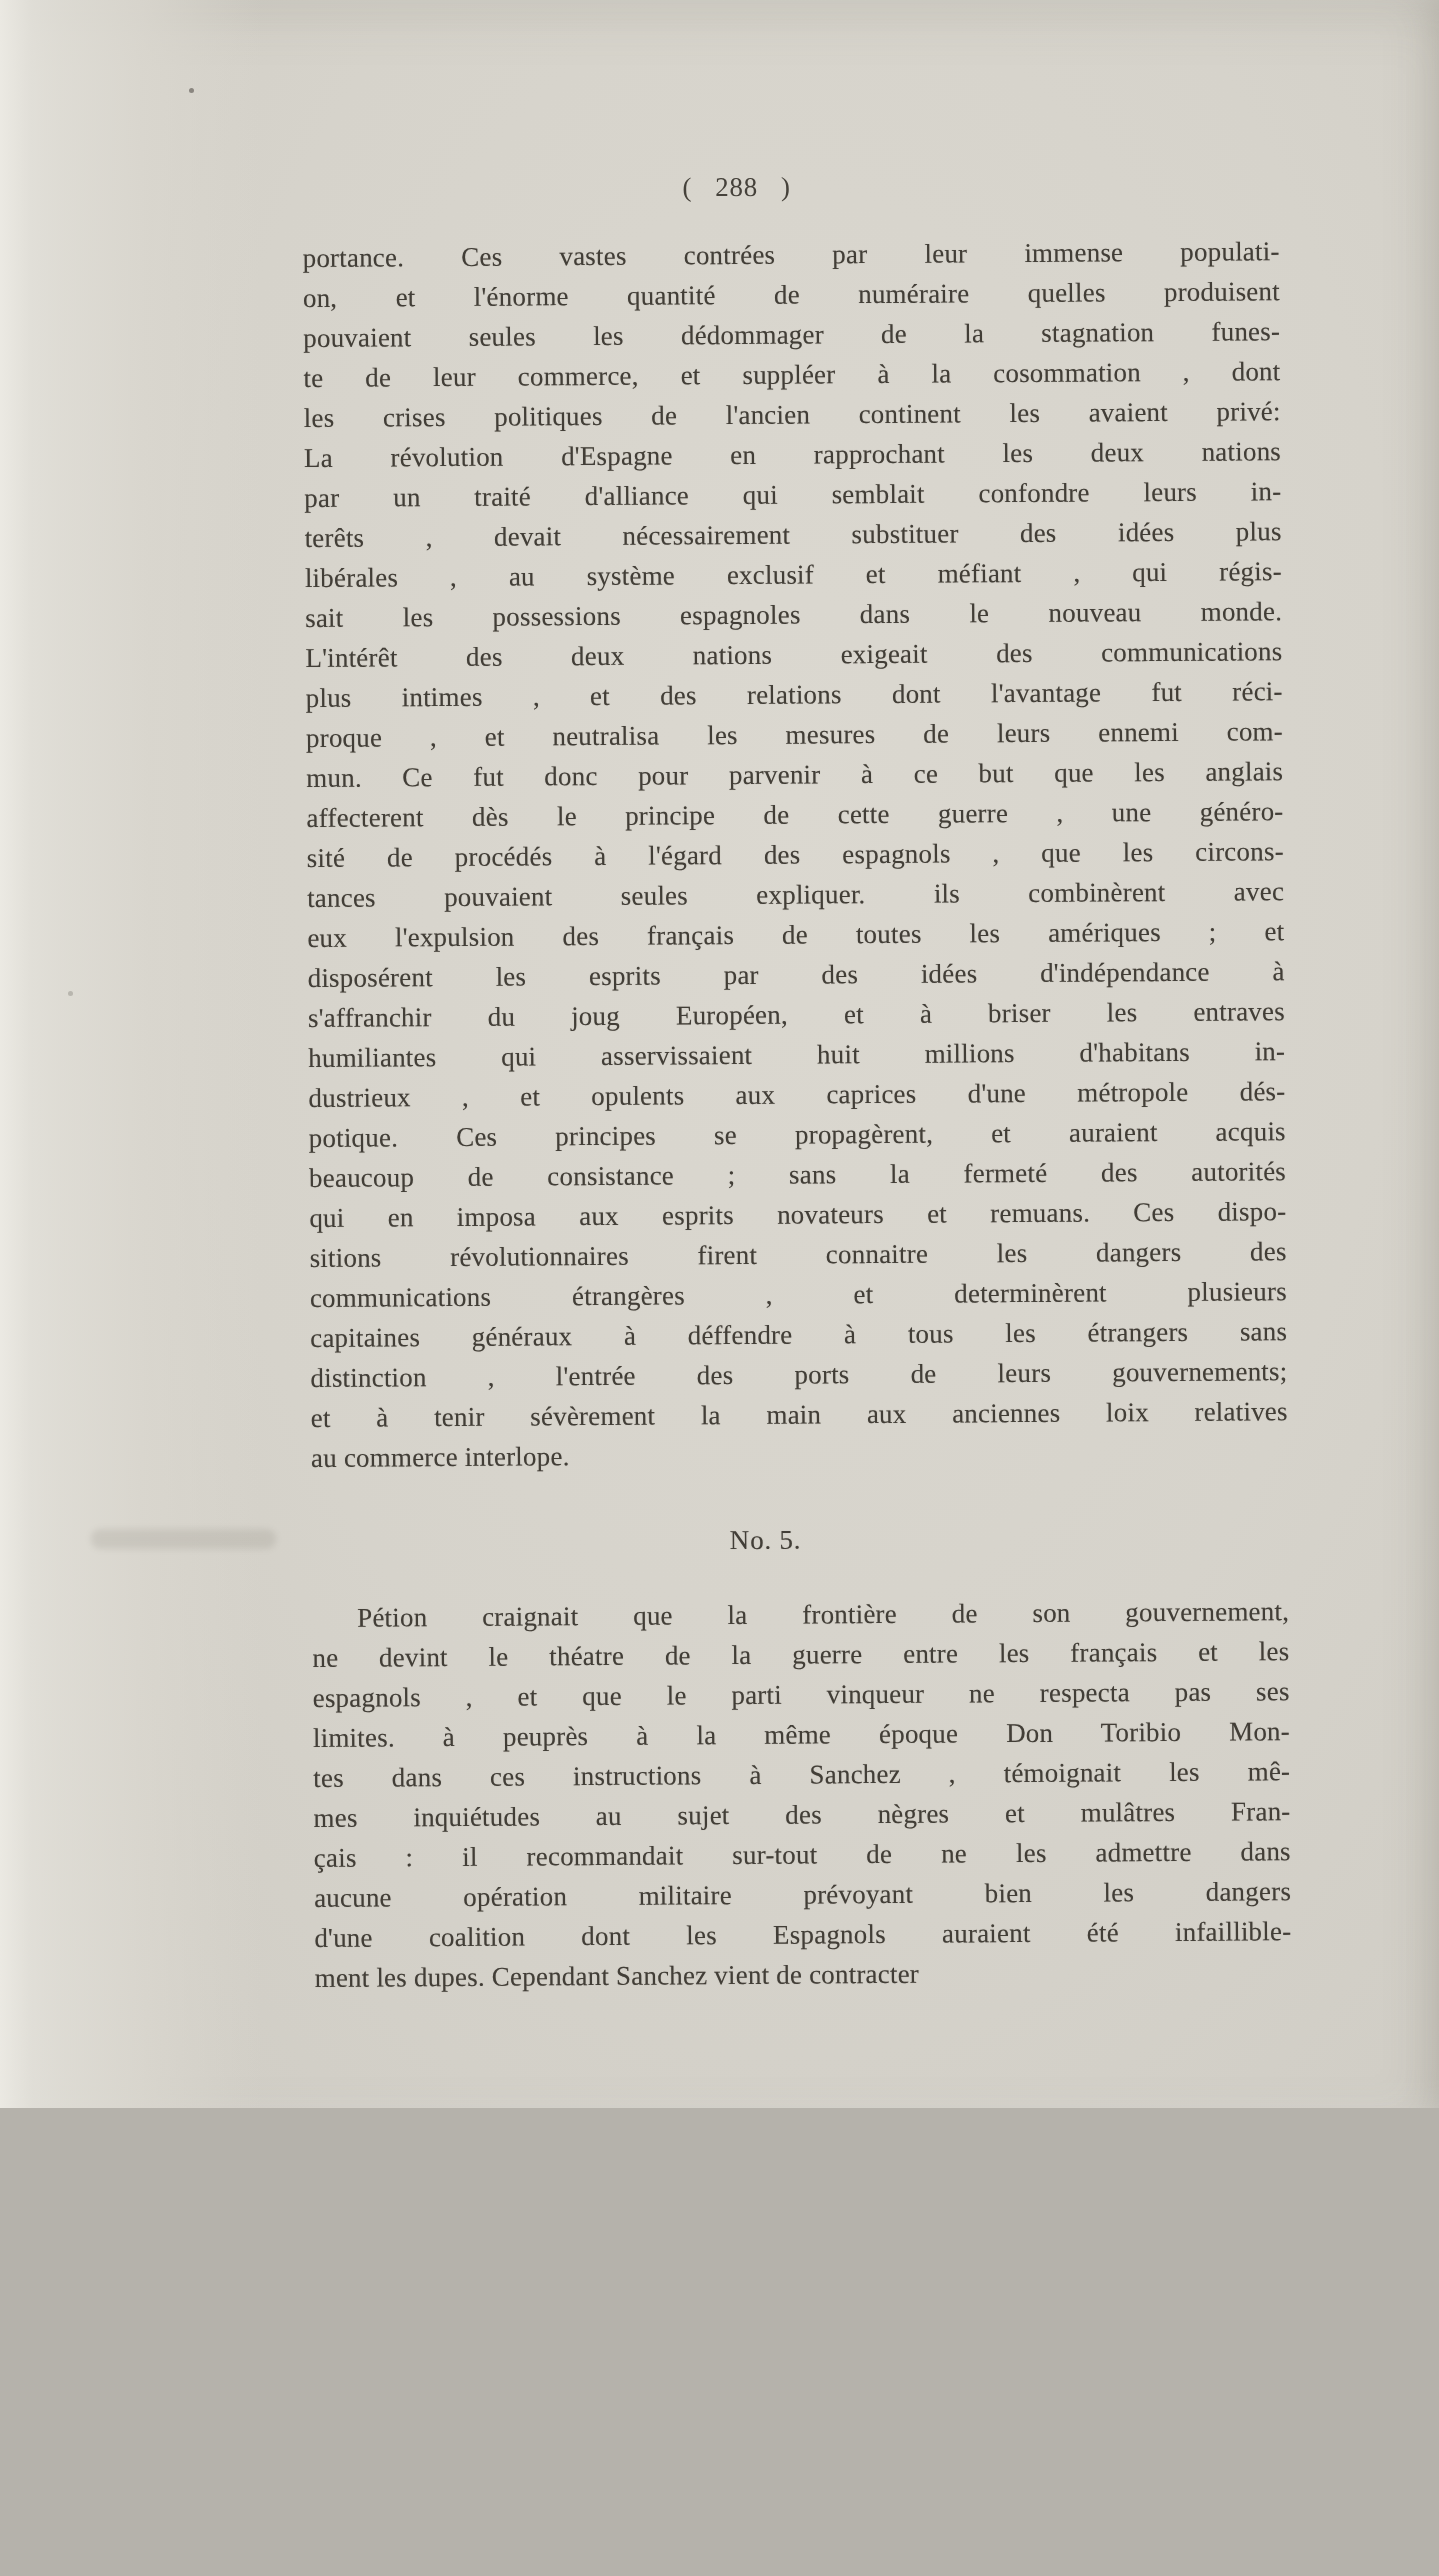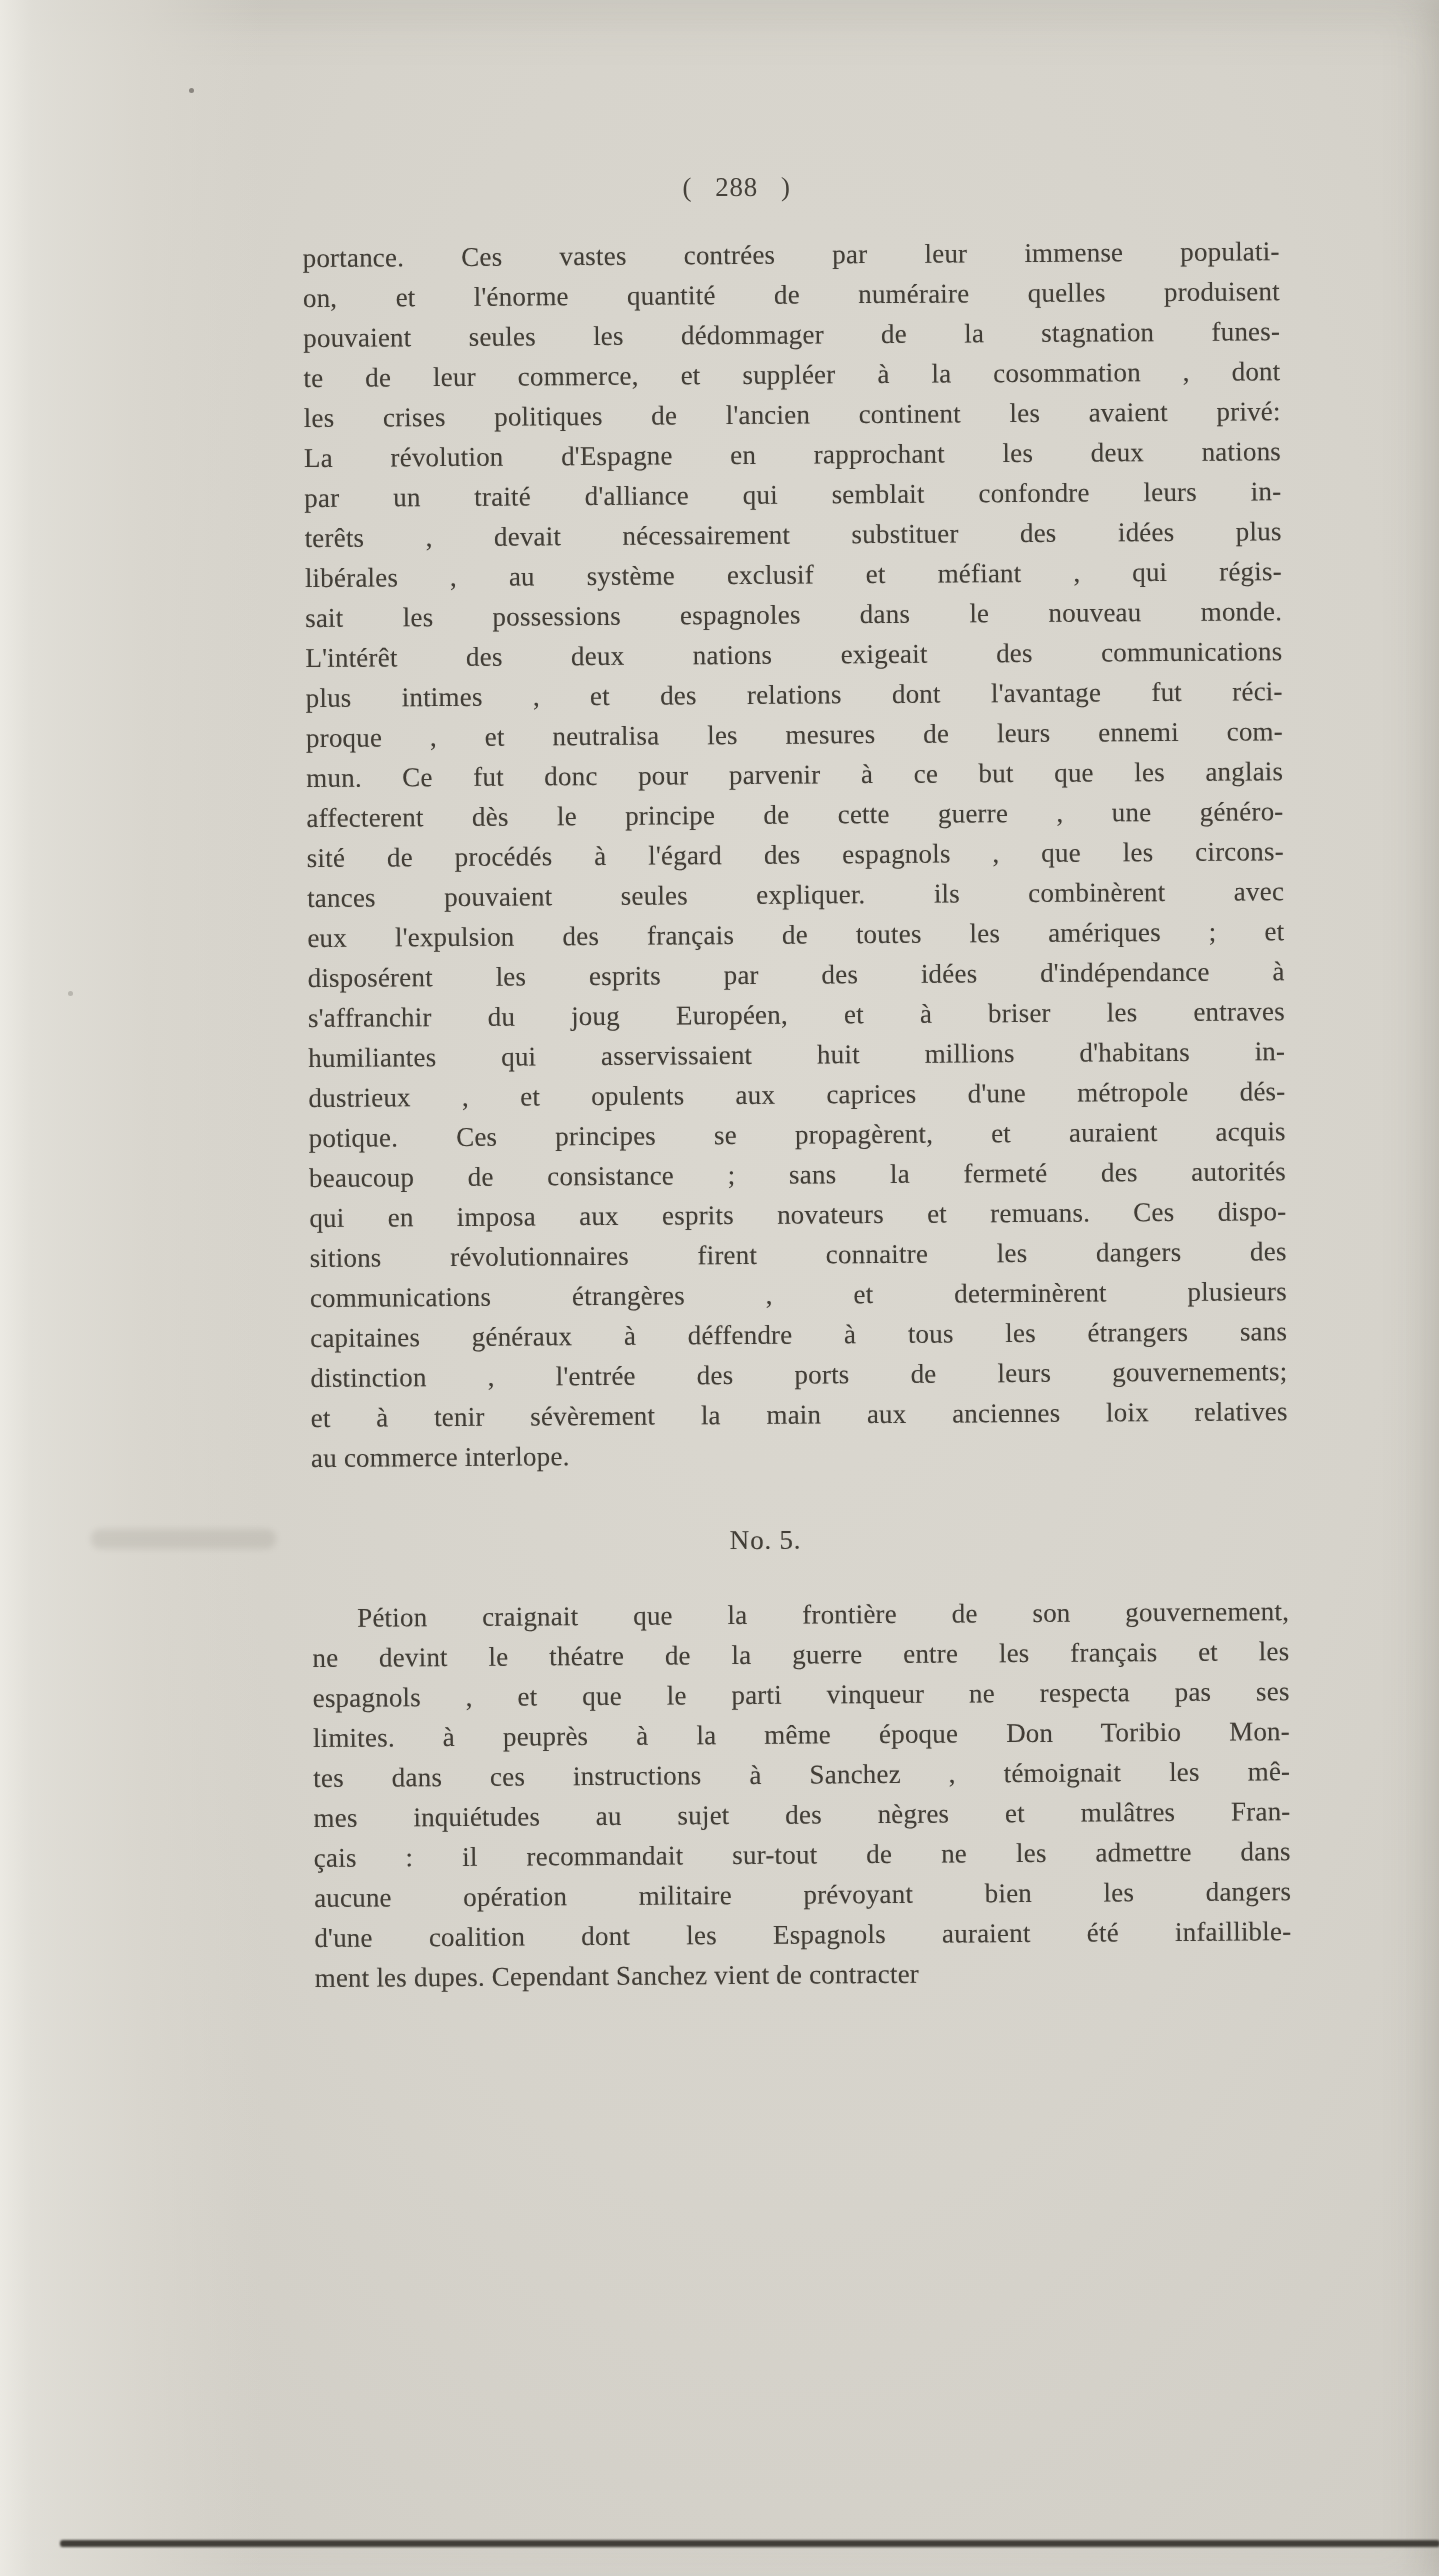--- a/index.html
+++ b/index.html
@@ -1,19 +1,19 @@
 <!DOCTYPE html>
 <html style="font-size:12.3px"><head>
 <meta charset="utf-8">
 <style>
   * { margin:0; padding:0; box-sizing:border-box; }
   html,body { background:#b5b2ab; }
   .page {
     position:relative;
-    width:1440px; height:2576px;
+    width:1440px; height:2108px;
     background:
       radial-gradient(ellipse at 55% 38%, #dbd8d0 0%, #d6d3cb 55%, #cfccc4 100%);
     box-shadow: inset 35px 0 54px -26px rgba(255,255,255,0.75),
                 inset -26px 0 54px -26px rgba(95,90,78,0.28),
                 inset 0 31px 62px -31px rgba(120,114,100,0.25);
     overflow:hidden;
     font-family:"Liberation Serif", "DejaVu Serif", serif;
     color:#423e37;
   }
   .edge-light {

